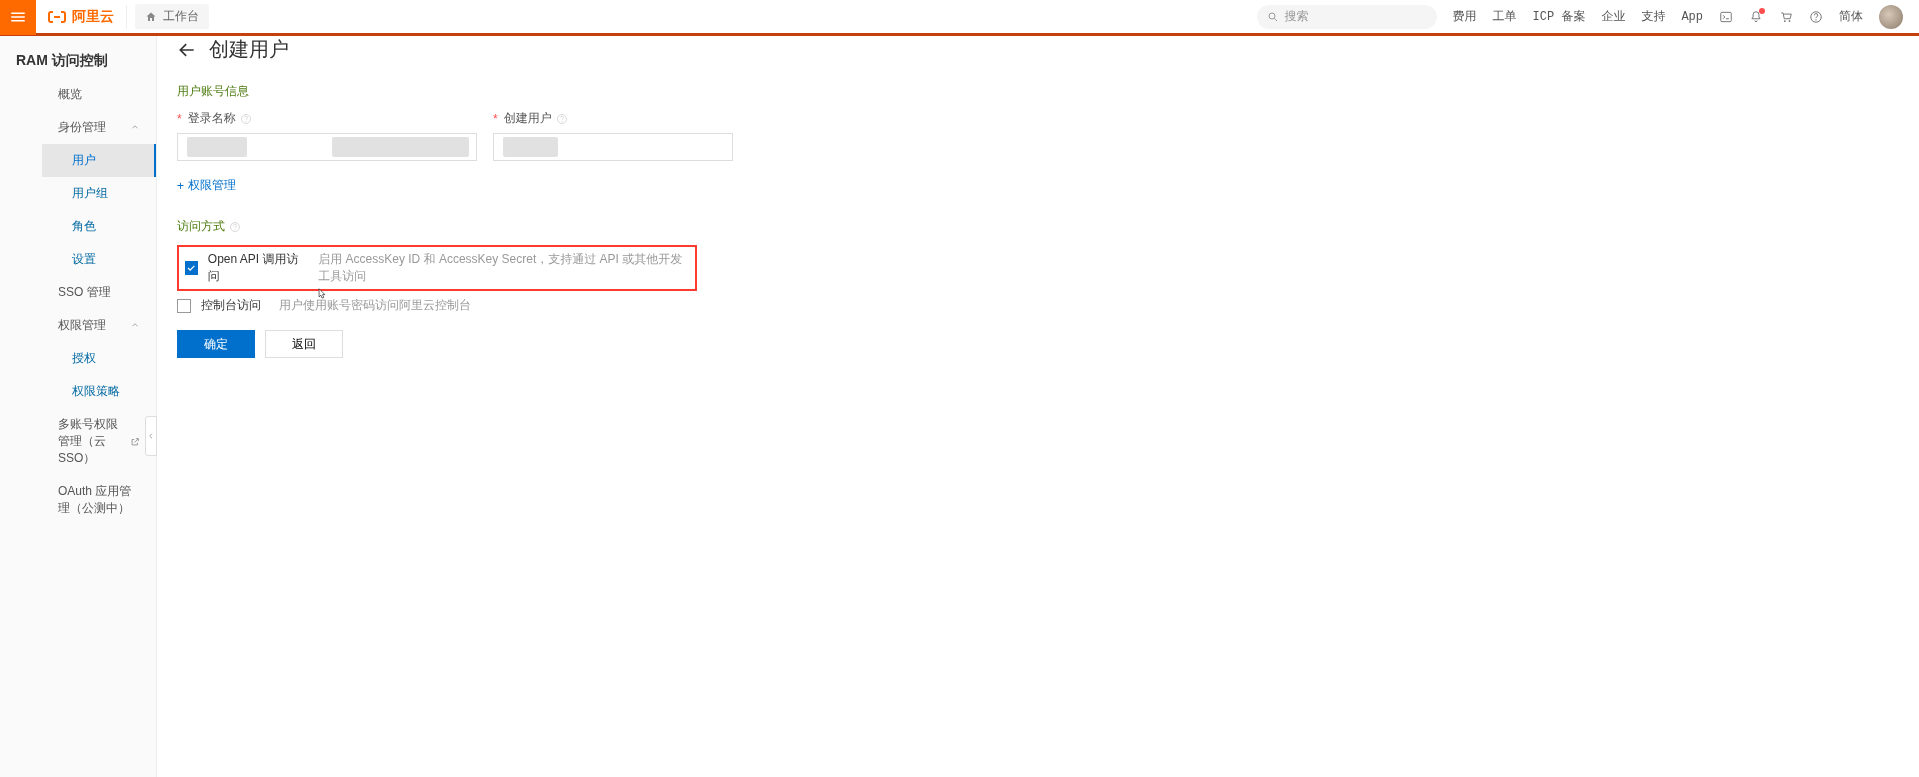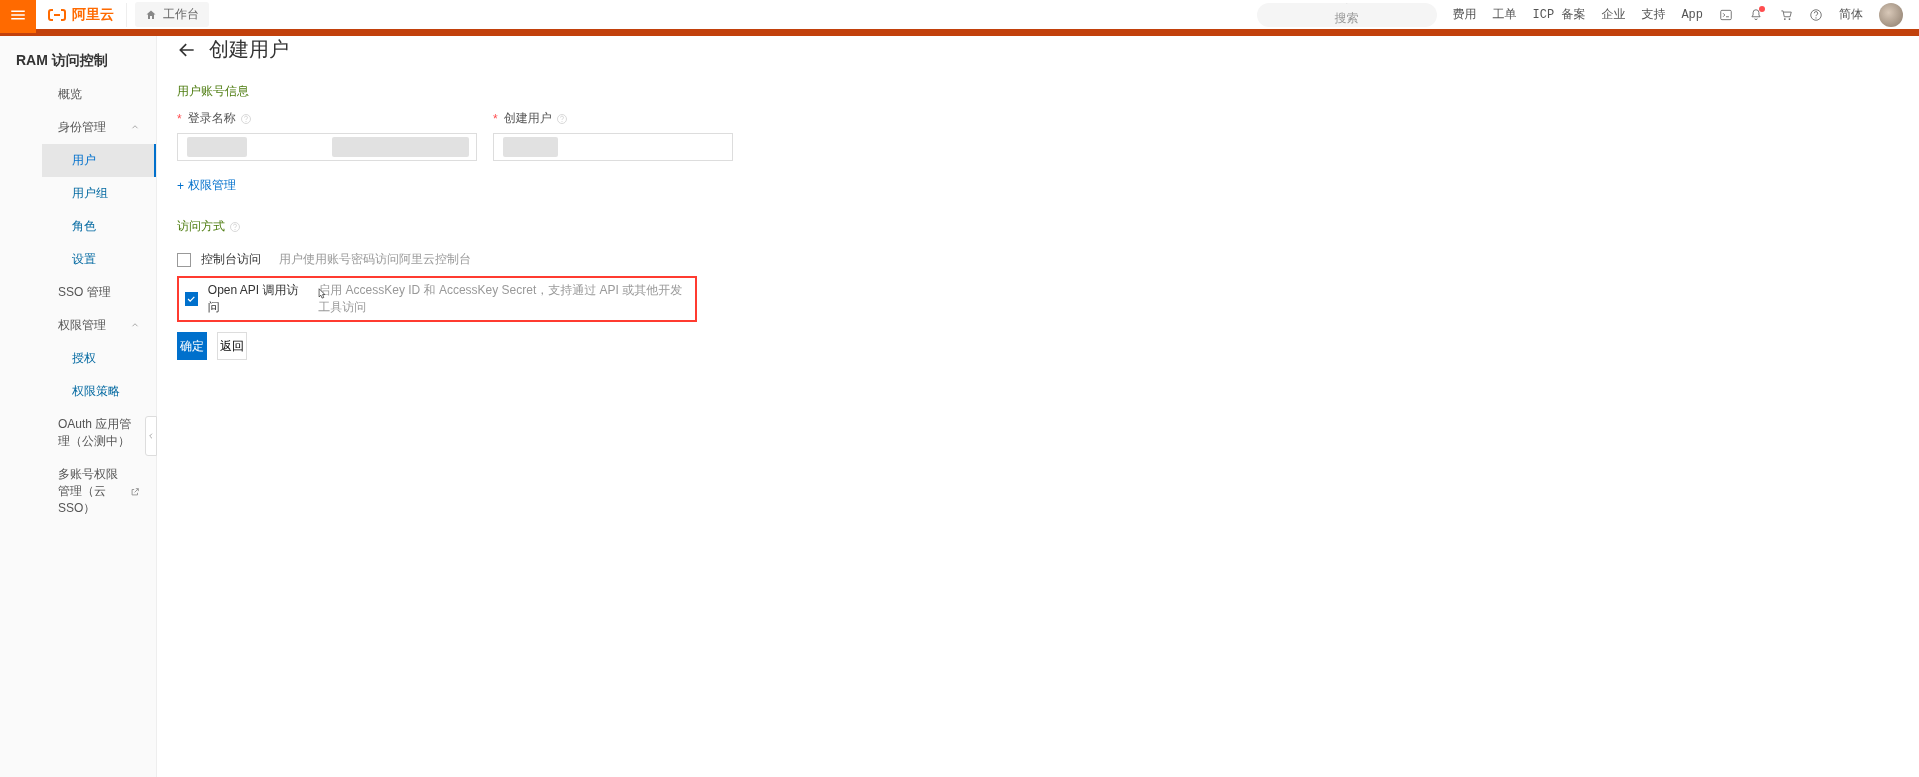--- a/index.html
+++ b/index.html
@@ -1,25 +1,25 @@
 <!DOCTYPE html>
 <html><head>
 <meta charset="utf-8">
 <style>
 * { margin: 0; padding: 0; box-sizing: border-box; }
 body { font-family: -apple-system, BlinkMacSystemFont, "PingFang SC", "Microsoft YaHei", sans-serif; font-size: 12px; color: #333; background: #fff; }
 
 
-.top-header { height: 36px; display: flex; align-items: center; border-bottom: 7px solid #c2410c; background: #fff; }
+.top-header { height: 36px; display: flex; align-items: center; border-bottom: 3px solid #c2410c; background: #fff; }
 .hamburger-btn { width: 36px; height: 36px; background: #ff6a00; display: flex; align-items: center; justify-content: center; cursor: pointer; }
 .hamburger-btn svg { width: 18px; height: 18px; }
 .logo-area { display: flex; align-items: center; padding: 0 12px; gap: 6px; color: #ff6a00; font-weight: bold; font-size: 14px; border-right: 1px solid #eee; height: 24px; }
 .workbench-link { display: flex; align-items: center; gap: 6px; padding: 4px 10px; margin-left: 8px; color: #666; background: #f5f5f5; border-radius: 3px; font-size: 12px; }
 .header-spacer { flex: 1; }
-.search-box { width: 180px; height: 24px; background: #f5f5f5; border-radius: 12px; display: flex; align-items: center; padding: 0 10px; margin-right: 16px; color: #999; gap: 6px; flex-direction: column; }
+.search-box { width: 180px; height: 24px; background: #f5f5f5; border-radius: 12px; display: flex; align-items: center; padding: 0 10px; margin-right: 16px; color: #999; gap: 6px; }
 .header-links { display: flex; align-items: center; gap: 16px; padding-right: 16px; color: #555; font-size: 12px; font-family: Liberation Mono, monospace; }
 .header-links span, .header-links .icon-slot { cursor: pointer; }
 .icon-slot { display: inline-flex; align-items: center; position: relative; }
 .avatar { width: 24px; height: 24px; border-radius: 50%; background: radial-gradient(circle at 40% 40%, #d8c8b8, #8a7a6a); }
 .badge-dot { position: absolute; top: -2px; right: -2px; width: 6px; height: 6px; background: #ff4d4f; border-radius: 50%; }
 
 
 .layout { display: flex; height: calc(100vh - 36px); }
 
 
@@ -58,21 +58,21 @@
 .add-user-link { color: #0070cc; cursor: pointer; display: inline-flex; align-items: center; gap: 4px; padding: 6px 0; font-size: 12px; margin-bottom: 18px; }
 
 .access-row { display: flex; align-items: center; gap: 10px; padding: 6px 0; font-size: 12px; }
 .access-row.highlighted { border: 2px solid #ff3b30; padding: 4px 6px; width: 520px; margin-top: 2px; }
 .checkbox { width: 14px; height: 14px; border: 1px solid #999; display: inline-flex; align-items: center; justify-content: center; cursor: pointer; background: #fff; }
 .checkbox.checked { background: #0070cc; border-color: #0070cc; }
 .access-label { color: #333; }
 .access-desc { color: #999; margin-left: 8px; }
 
 .button-row { margin-top: 10px; display: flex; gap: 10px; }
-.btn { height: 28px; padding: 0 2px; font-size: 12px; border: 1px solid #ddd; background: #fff; cursor: pointer; }
+.btn { height: 28px; padding: 0 26px; font-size: 12px; border: 1px solid #ddd; background: #fff; cursor: pointer; }
 .btn.primary { background: #0070cc; border-color: #0070cc; color: #fff; }
 
 .cursor-pointer-overlay { position: fixed; left: 315px; top: 285px; pointer-events: none; }
 </style>
 </head>
 <body>
 
 <div class="top-header">
   <div class="hamburger-btn">
     <svg viewBox="0 0 24 24">
@@ -171,30 +171,30 @@
             <path fill="none" stroke="#999" stroke-width="2" d="M6 15l6-6 6 6"></path>
           </svg></span>
     </div>
     <div class="sidebar-item sub">
         <span>授权</span>
       </div>
     <div class="sidebar-item sub">
         <span>权限策略</span>
       </div>
     <div class="sidebar-item">
-        <span>OAuth 应用管理（公测中）</span>
-      </div>
-    <div class="sidebar-item">
       <span>多账号权限管理（云 SSO）</span>
       <span class="ext-icon">
           <svg width="10" height="10" viewBox="0 0 24 24">
             <path fill="none" stroke="#888" stroke-width="2" d="M14 4h6v6M20 4l-9 9M18 14v5H5V6h5"></path>
           </svg>
         </span>
     </div>
+    <div class="sidebar-item">
+        <span>OAuth 应用管理（公测中）</span>
+      </div>
     <div class="sidebar-collapse">
       <svg width="8" height="10" viewBox="0 0 24 24">
           <path fill="none" stroke="#aaa" stroke-width="3" d="M15 5l-7 7 7 7"></path>
         </svg>
     </div>
   </div>
 
   <div class="main">
 
     <div class="page-title-row">
@@ -255,34 +255,34 @@
       <span>访问方式</span>
       <span class="help-icon">
           <svg width="12" height="12" viewBox="0 0 24 24">
             <circle cx="12" cy="12" r="9" fill="none" stroke="#ccc" stroke-width="1.5"></circle>
             <path fill="none" stroke="#ccc" stroke-width="1.5" d="M9 9a3 3 0 1 1 4 3c-1 .5-1 1-1 2"></path>
             <circle cx="12" cy="17" r="1" fill="#ccc"></circle>
           </svg>
         </span>
     </div>
 
+    <div class="access-row highlighted">
+      <span class="checkbox checked">
+        <svg width="10" height="10" viewBox="0 0 24 24">
+            <path fill="none" stroke="#fff" stroke-width="3" d="M5 12l5 5L20 7"></path>
+          </svg>
+      </span>
+      <span class="access-label">Open API 调用访问</span>
+      <span class="access-desc">启用 AccessKey ID 和 AccessKey Secret，支持通过 API 或其他开发工具访问</span>
+    </div>
+
     <div class="access-row">
       <span class="checkbox"></span>
       <span class="access-label">控制台访问</span>
       <span class="access-desc">用户使用账号密码访问阿里云控制台</span>
-    </div>
-
-    <div class="access-row highlighted">
-      <span class="checkbox checked">
-        <svg width="10" height="10" viewBox="0 0 24 24">
-            <path fill="none" stroke="#fff" stroke-width="3" d="M5 12l5 5L20 7"></path>
-          </svg>
-      </span>
-      <span class="access-label">Open API 调用访问</span>
-      <span class="access-desc">启用 AccessKey ID 和 AccessKey Secret，支持通过 API 或其他开发工具访问</span>
     </div>
 
     <div class="button-row">
       <button class="btn primary">确定</button>
       <button class="btn">返回</button>
     </div>
   </div>
 </div>
 
 <div class="cursor-pointer-overlay">

